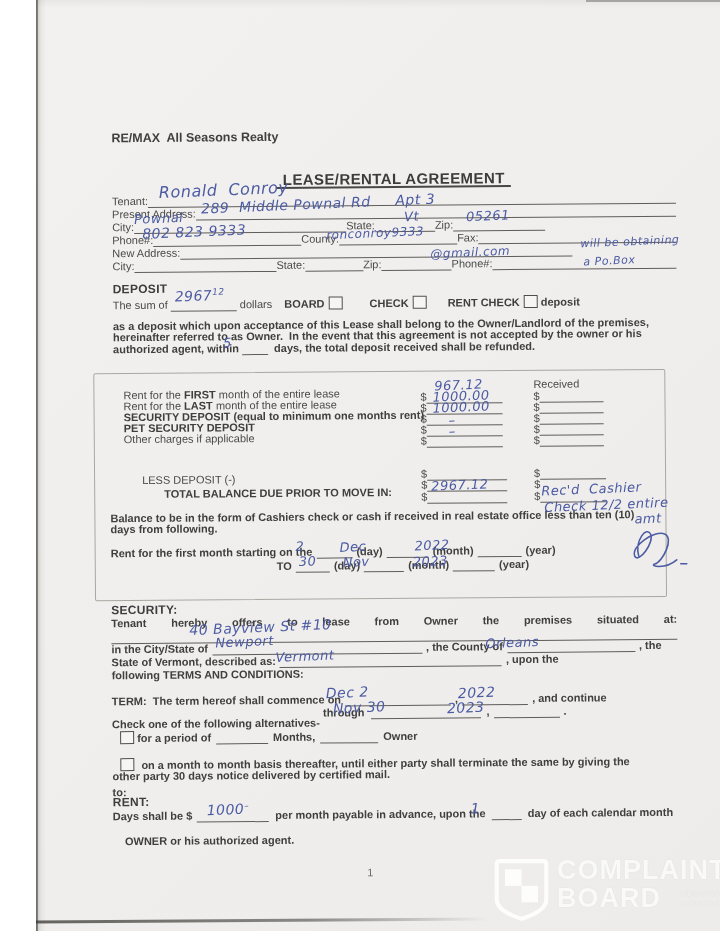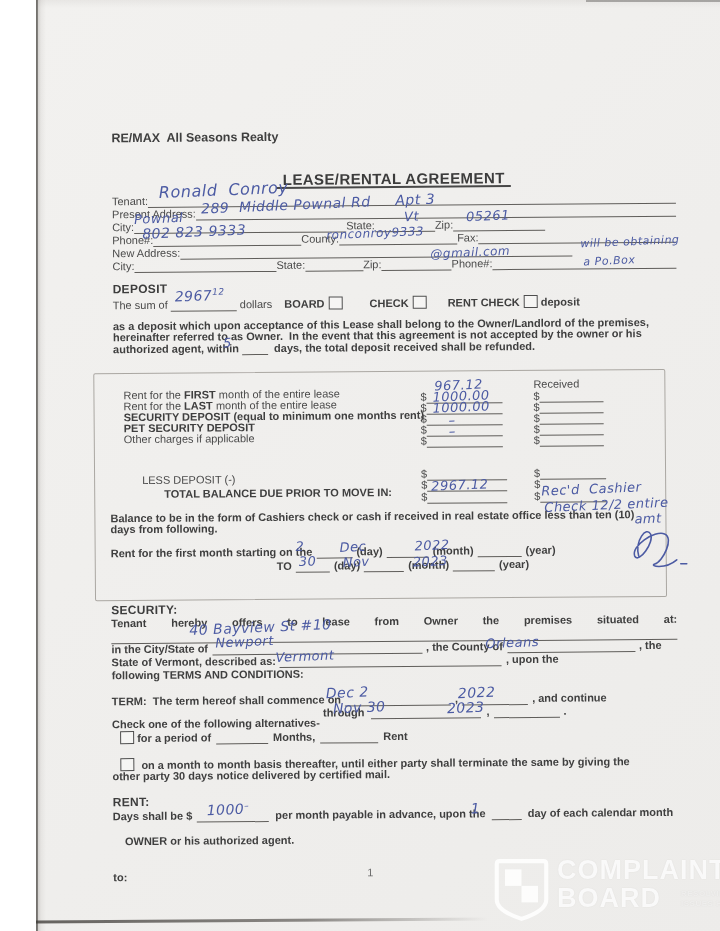--- a/index.html
+++ b/index.html
@@ -200,39 +200,39 @@
     <span class="hw" style="left:420px;top:685px;font-size:14px;">2022</span>
     <span class="hw" style="left:295px;top:699px;font-size:14px;">Nov 30</span>
     <span class="hw" style="left:409px;top:700px;font-size:14px;">2023</span>
     <div class="line b" style="left:74px;top:716px;">Check one of the following alternatives-</div>
     <div class="line b" style="left:82px;top:729px;">
       <span class="cb" style="margin-left:0;"></span>
       <span>for a period of</span>
       <span class="bl" style="width:52px;margin:0 5px;"></span>
       <span>Months,</span>
       <span class="bl" style="width:58px;margin:0 5px;"></span>
-      <span>Rent</span>
+      <span>Owner</span>
     </div>
     <div class="line b" style="left:82px;top:756px;">
       <span class="cb" style="margin-left:0;margin-right:7px;"></span>
       <span>on a month to month basis thereafter, until either party shall terminate the same by giving the</span>
     </div>
     <div class="line b" style="left:74px;top:768px;">other party 30 days notice delivered by certified mail.</div>
 
     <div class="line h" style="left:74px;top:794px;">RENT:</div>
     <div class="line b" style="left:74px;top:808px;">
       <span>Days shall be $</span>
       <span class="bl" style="width:72px;margin:0 4px;"></span>
       <span> per month payable in advance, upon the </span>
       <span class="bl" style="width:30px;margin:0 3px;"></span>
       <span> day of each calendar month</span>
     </div>
     <span class="hw" style="left:168px;top:800px;font-size:14px;"><span>1000</span><span class="sup">–</span></span>
     <span class="hw" style="left:432px;top:801px;font-size:14px;">1</span>
-    <div class="line b" style="left:74px;top:869px;">to:</div>
+    <div class="line b" style="left:74px;top:784px;">to:</div>
     <div class="line b" style="left:86px;top:833px;">OWNER or his authorized agent.</div>
 
     <div class="line" style="left:328px;top:866px;color:#6a6a6a;">1</div>
   </div>
 
   <div style="position:absolute;left:455px;top:855px;width:265px;height:75px;">
     <svg style="position:absolute;left:3px;top:3px;" width="55" height="64" viewBox="0 0 40 46">
       <path d="M2 4 Q2 2 4 2 L36 2 Q38 2 38 4 L38 30 Q38 38 20 44 Q2 38 2 30 Z" fill="none" stroke="rgba(255,255,255,0.85)" stroke-width="3"></path>
       <rect x="8" y="8" width="12" height="12" fill="rgba(255,255,255,0.85)"></rect>
       <rect x="20" y="20" width="12" height="12" fill="rgba(255,255,255,0.85)"></rect>

